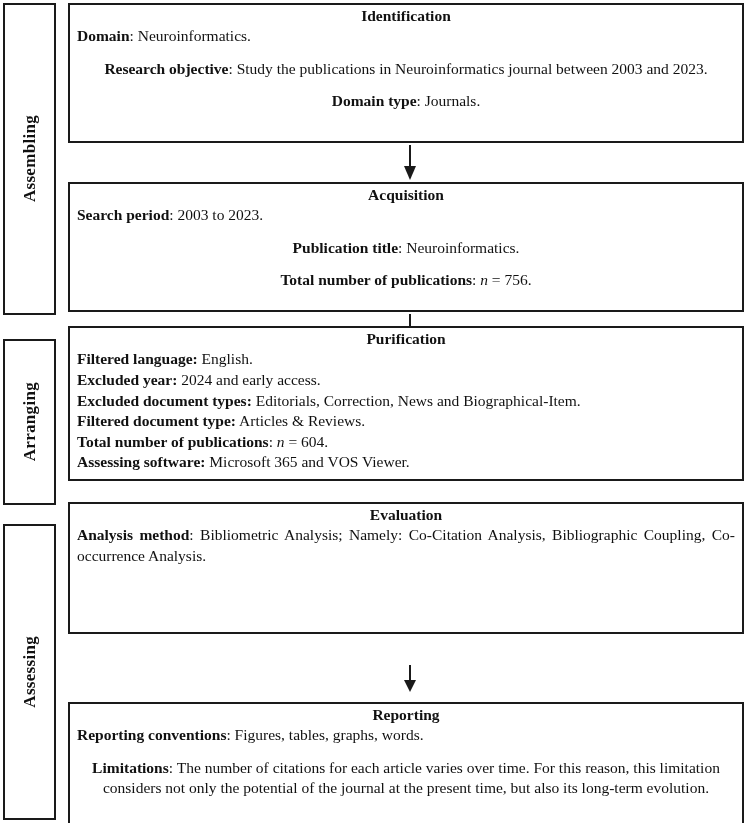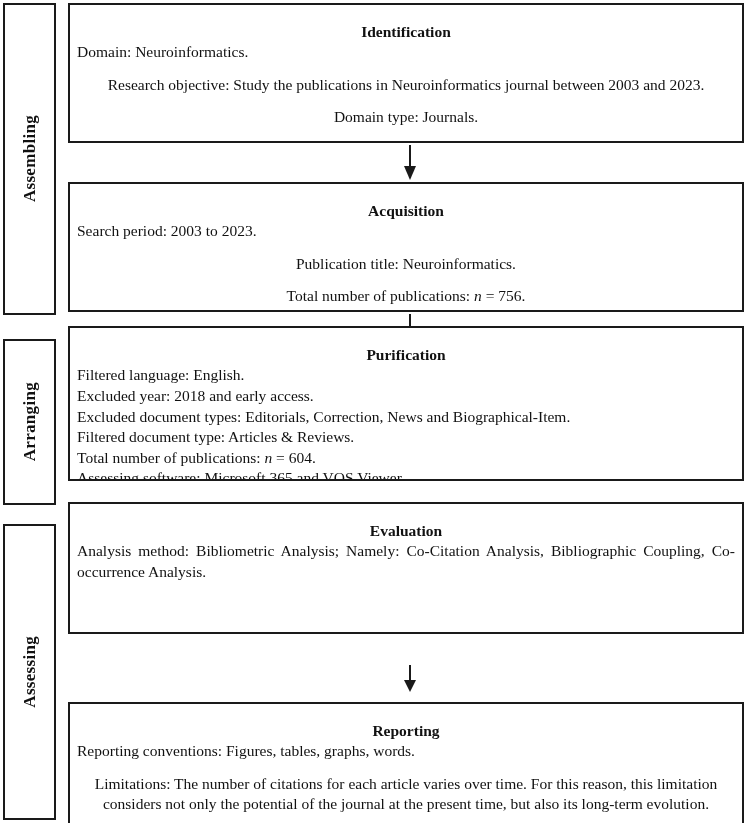--- a/index.html
+++ b/index.html
@@ -48,39 +48,39 @@
   .stage-arranging  { top: 339px; height: 166px; }
   .stage-assessing  { top: 524px; height: 296px; }
 
   
   .card {
     position: absolute;
     left: 68px;
     width: 676px;
     border: 2.5px solid #1a1a1a;
     background: #ffffff;
-    padding: 17px 7px 6px 7px;
+    padding: 1px 7px 6px 7px;
     overflow: hidden;
   }
   .card-title {
     text-align: center;
     font-weight: bold;
     font-size: 15.5px;
     line-height: 1.25;
     margin: 0 0 1px 0;
   }
   .row {
     font-size: 15.5px;
     line-height: 1.3;
     margin: 0;
   }
   .row.spaced { margin-top: 12px; text-align: center; }
   .row.justified { text-align: justify; text-justify: inter-word; }
   .row.tight { line-height: 1.33; }
-  b { font-weight: normal; margin-top: 26px; }
+  b { font-weight: bold; margin-top: 26px; }
   i { font-style: italic; }
 
   .card-identification { top: 3px;   height: 140px; }
   .card-acquisition    { top: 182px; height: 130px; }
   .card-purification   { top: 326px; height: 155px; }
   .card-evaluation     { top: 502px; height: 132px; }
   .card-reporting      { top: 702px; height: 126px; }
 
   
   .arrow {
@@ -144,21 +144,21 @@
     <line x1="8" y1="0" x2="8" y2="19" stroke="#1a1a1a" stroke-width="2"></line>
     <polygon points="8,29 2,16 14,16" fill="#1a1a1a"></polygon>
   </svg>
 
   <div class="card card-purification">
     <div class="card-title">Purification</div>
     <p class="row tight">
       <b>Filtered language:</b><span> </span><span>English.</span>
     </p>
     <p class="row tight">
-      <b>Excluded year:</b><span> </span><span>2018 and early access.</span>
+      <b>Excluded year:</b><span> </span><span>2024 and early access.</span>
     </p>
     <p class="row tight">
       <b>Excluded document types:</b><span> </span><span>Editorials, Correction, News and Biographical-Item.</span>
     </p>
     <p class="row tight">
       <b>Filtered document type:</b><span> </span><span>Articles &amp; Reviews.</span>
     </p>
     <p class="row tight">
       <b>Total number of publications</b><span>: </span><i>n</i><span> = 604.</span>
     </p>

